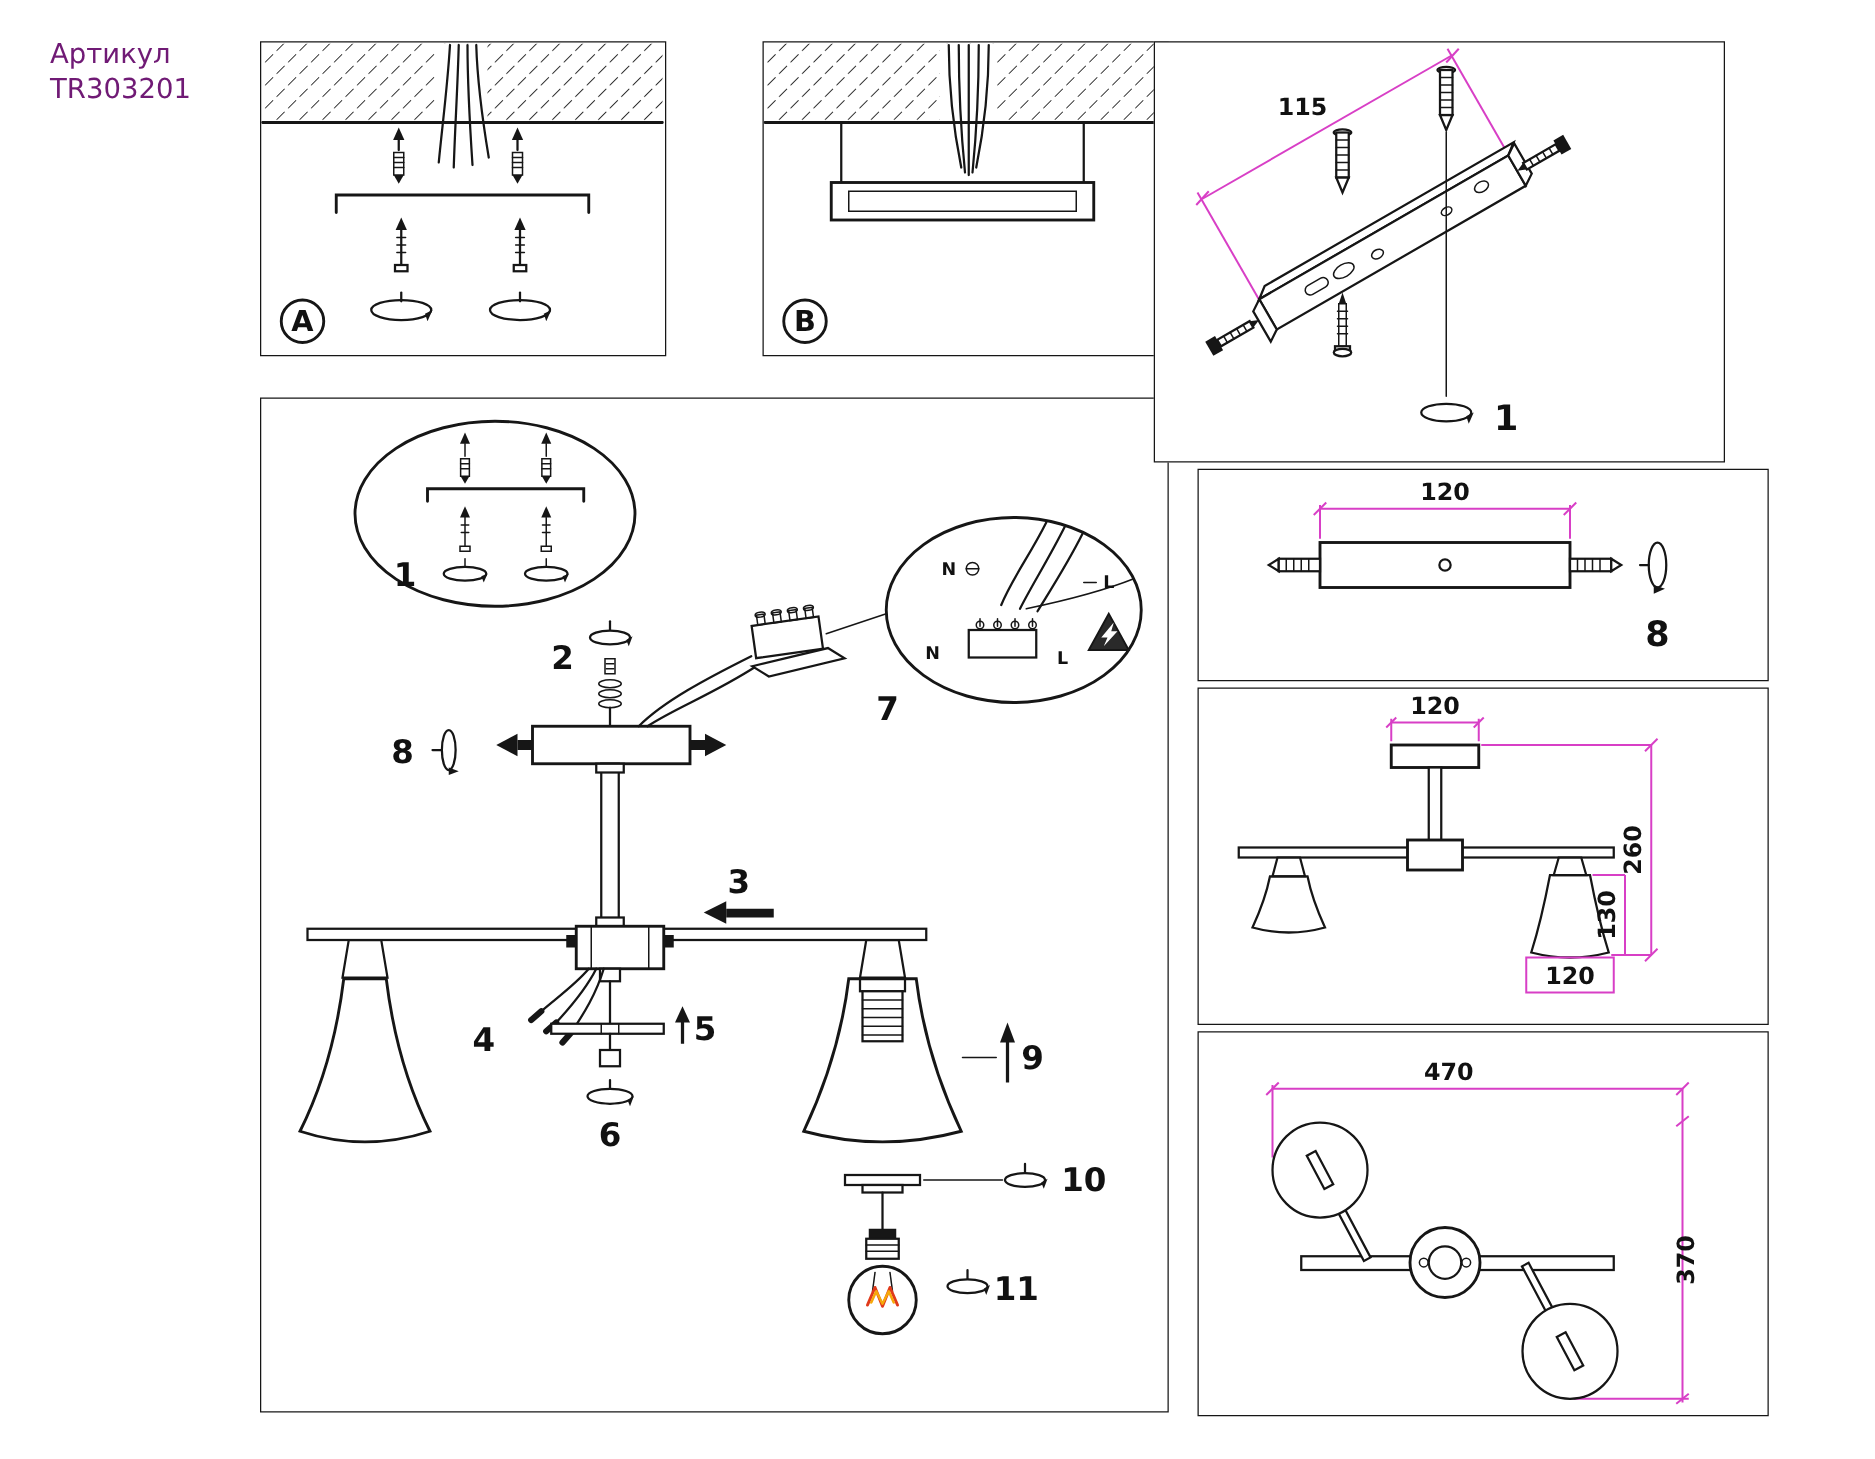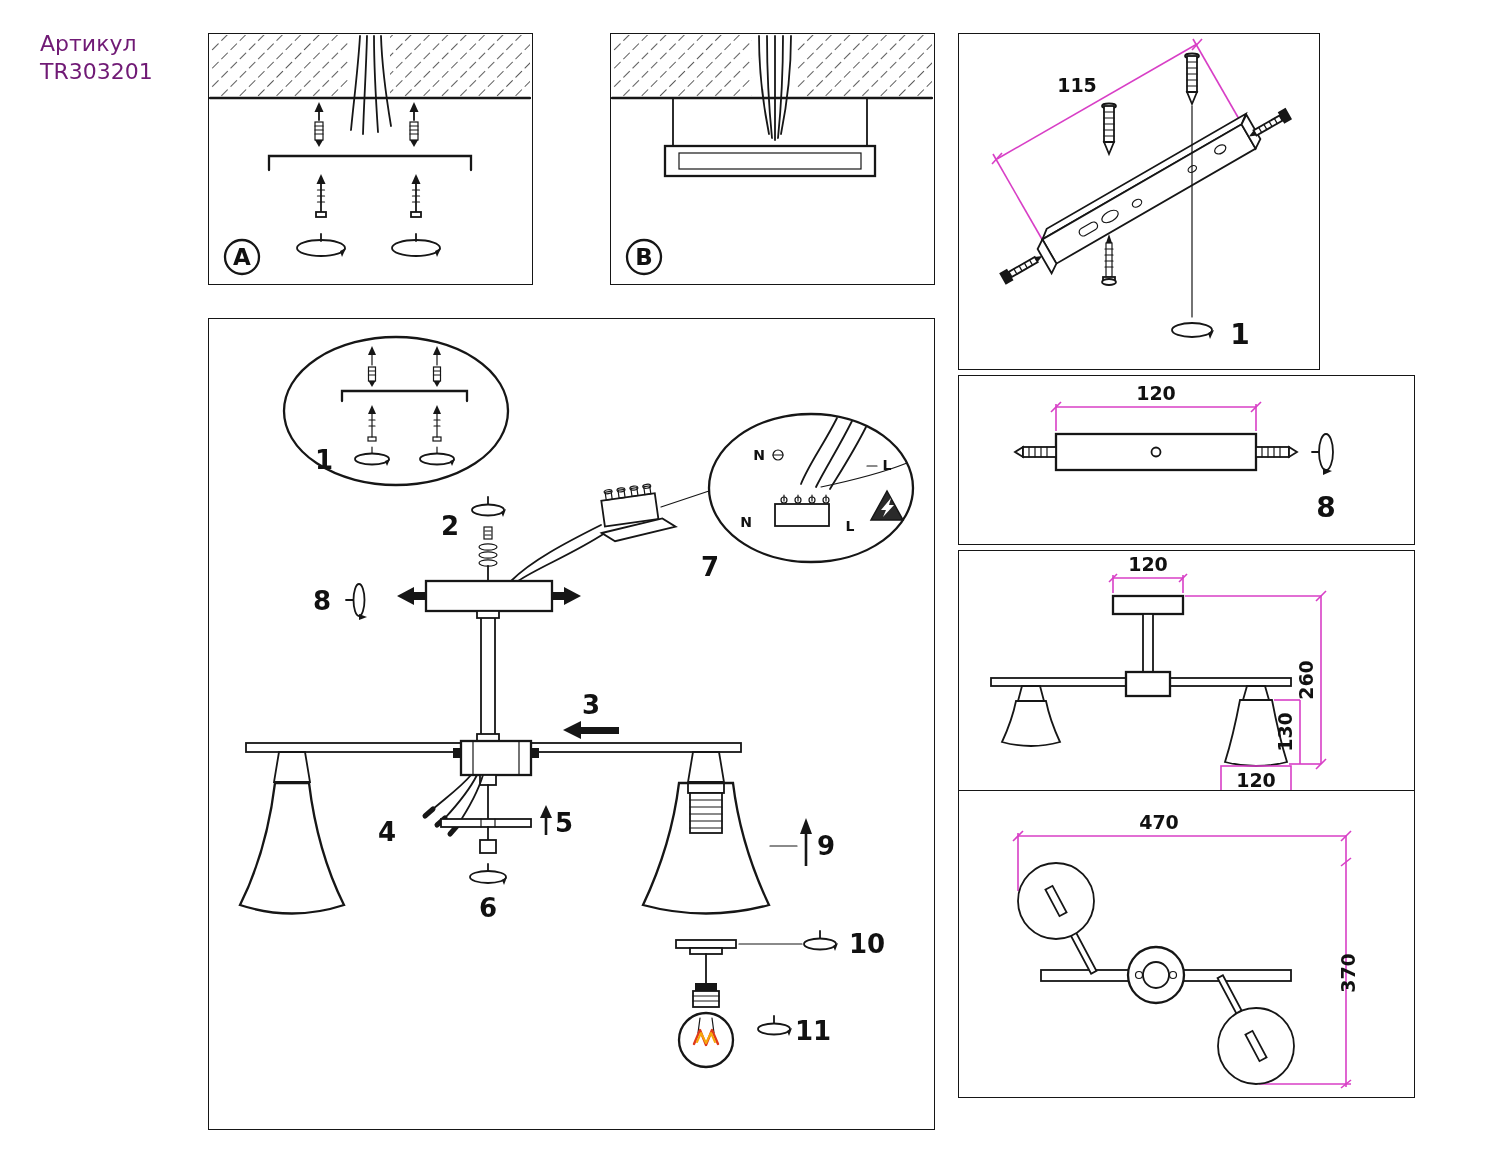--- a/index.html
+++ b/index.html
@@ -379,21 +379,21 @@
       <path d="M488,723 L492,714 L497,724 L502,714 L506,723" class="fili"></path>
     </g>
     <line x1="565" y1="697" x2="565" y2="704" class="k"></line>
     <ellipse cx="565" cy="710" rx="16" ry="5.5" class="k"></ellipse>
     <polygon points="578,712 583,709 580,717" class="fb"></polygon>
     <text x="604" y="721" text-anchor="middle" class="step">11</text>
   </g>
 </svg>
 </div>
 
-<div class="panel" style="left:958px;top:33px;width:362px;height:337px">
+<div class="panel" style="left:923px;top:33px;width:457px;height:337px">
 <svg width="454" height="334" viewBox="0 0 454 334">
   <g>
     <line x1="84" y1="207" x2="34" y2="120" class="dim"></line>
     <line x1="284" y1="92" x2="234" y2="5" class="dim"></line>
     <line x1="38" y1="125" x2="238" y2="10" class="dim"></line>
     <line x1="33" y1="130" x2="43" y2="119" class="dim"></line>
     <line x1="233" y1="16" x2="243" y2="5" class="dim"></line>
     <text x="118" y="58" text-anchor="middle" class="dimtext">115</text>
   </g>
 
@@ -547,21 +547,21 @@
     <line x1="341" y1="149" x2="341" y2="213" class="dim"></line>
     <text x="333" y="181" text-anchor="middle" transform="rotate(-90 333 181)" class="dimtext">130</text>
   </g>
   <g>
     <rect x="262" y="215" width="70" height="28" class="dim"></rect>
     <text x="297" y="236" text-anchor="middle" class="dimtext">120</text>
   </g>
 </svg>
 </div>
 
-<div class="panel" style="left:958px;top:790px;width:457px;height:308px">
+<div class="panel" style="left:958px;top:825px;width:457px;height:308px">
 <svg width="454" height="305" viewBox="0 0 454 305">
   <g>
     <line x1="59" y1="100" x2="59" y2="42" class="dim"></line>
     <line x1="59" y1="45" x2="387" y2="45" class="dim"></line>
     <line x1="54" y1="50" x2="64" y2="40" class="dim"></line>
     <line x1="382" y1="50" x2="392" y2="40" class="dim"></line>
     <text x="200" y="38" text-anchor="middle" class="dimtext">470</text>
   </g>
   <g>
     <line x1="387" y1="45" x2="387" y2="296" class="dim"></line>

